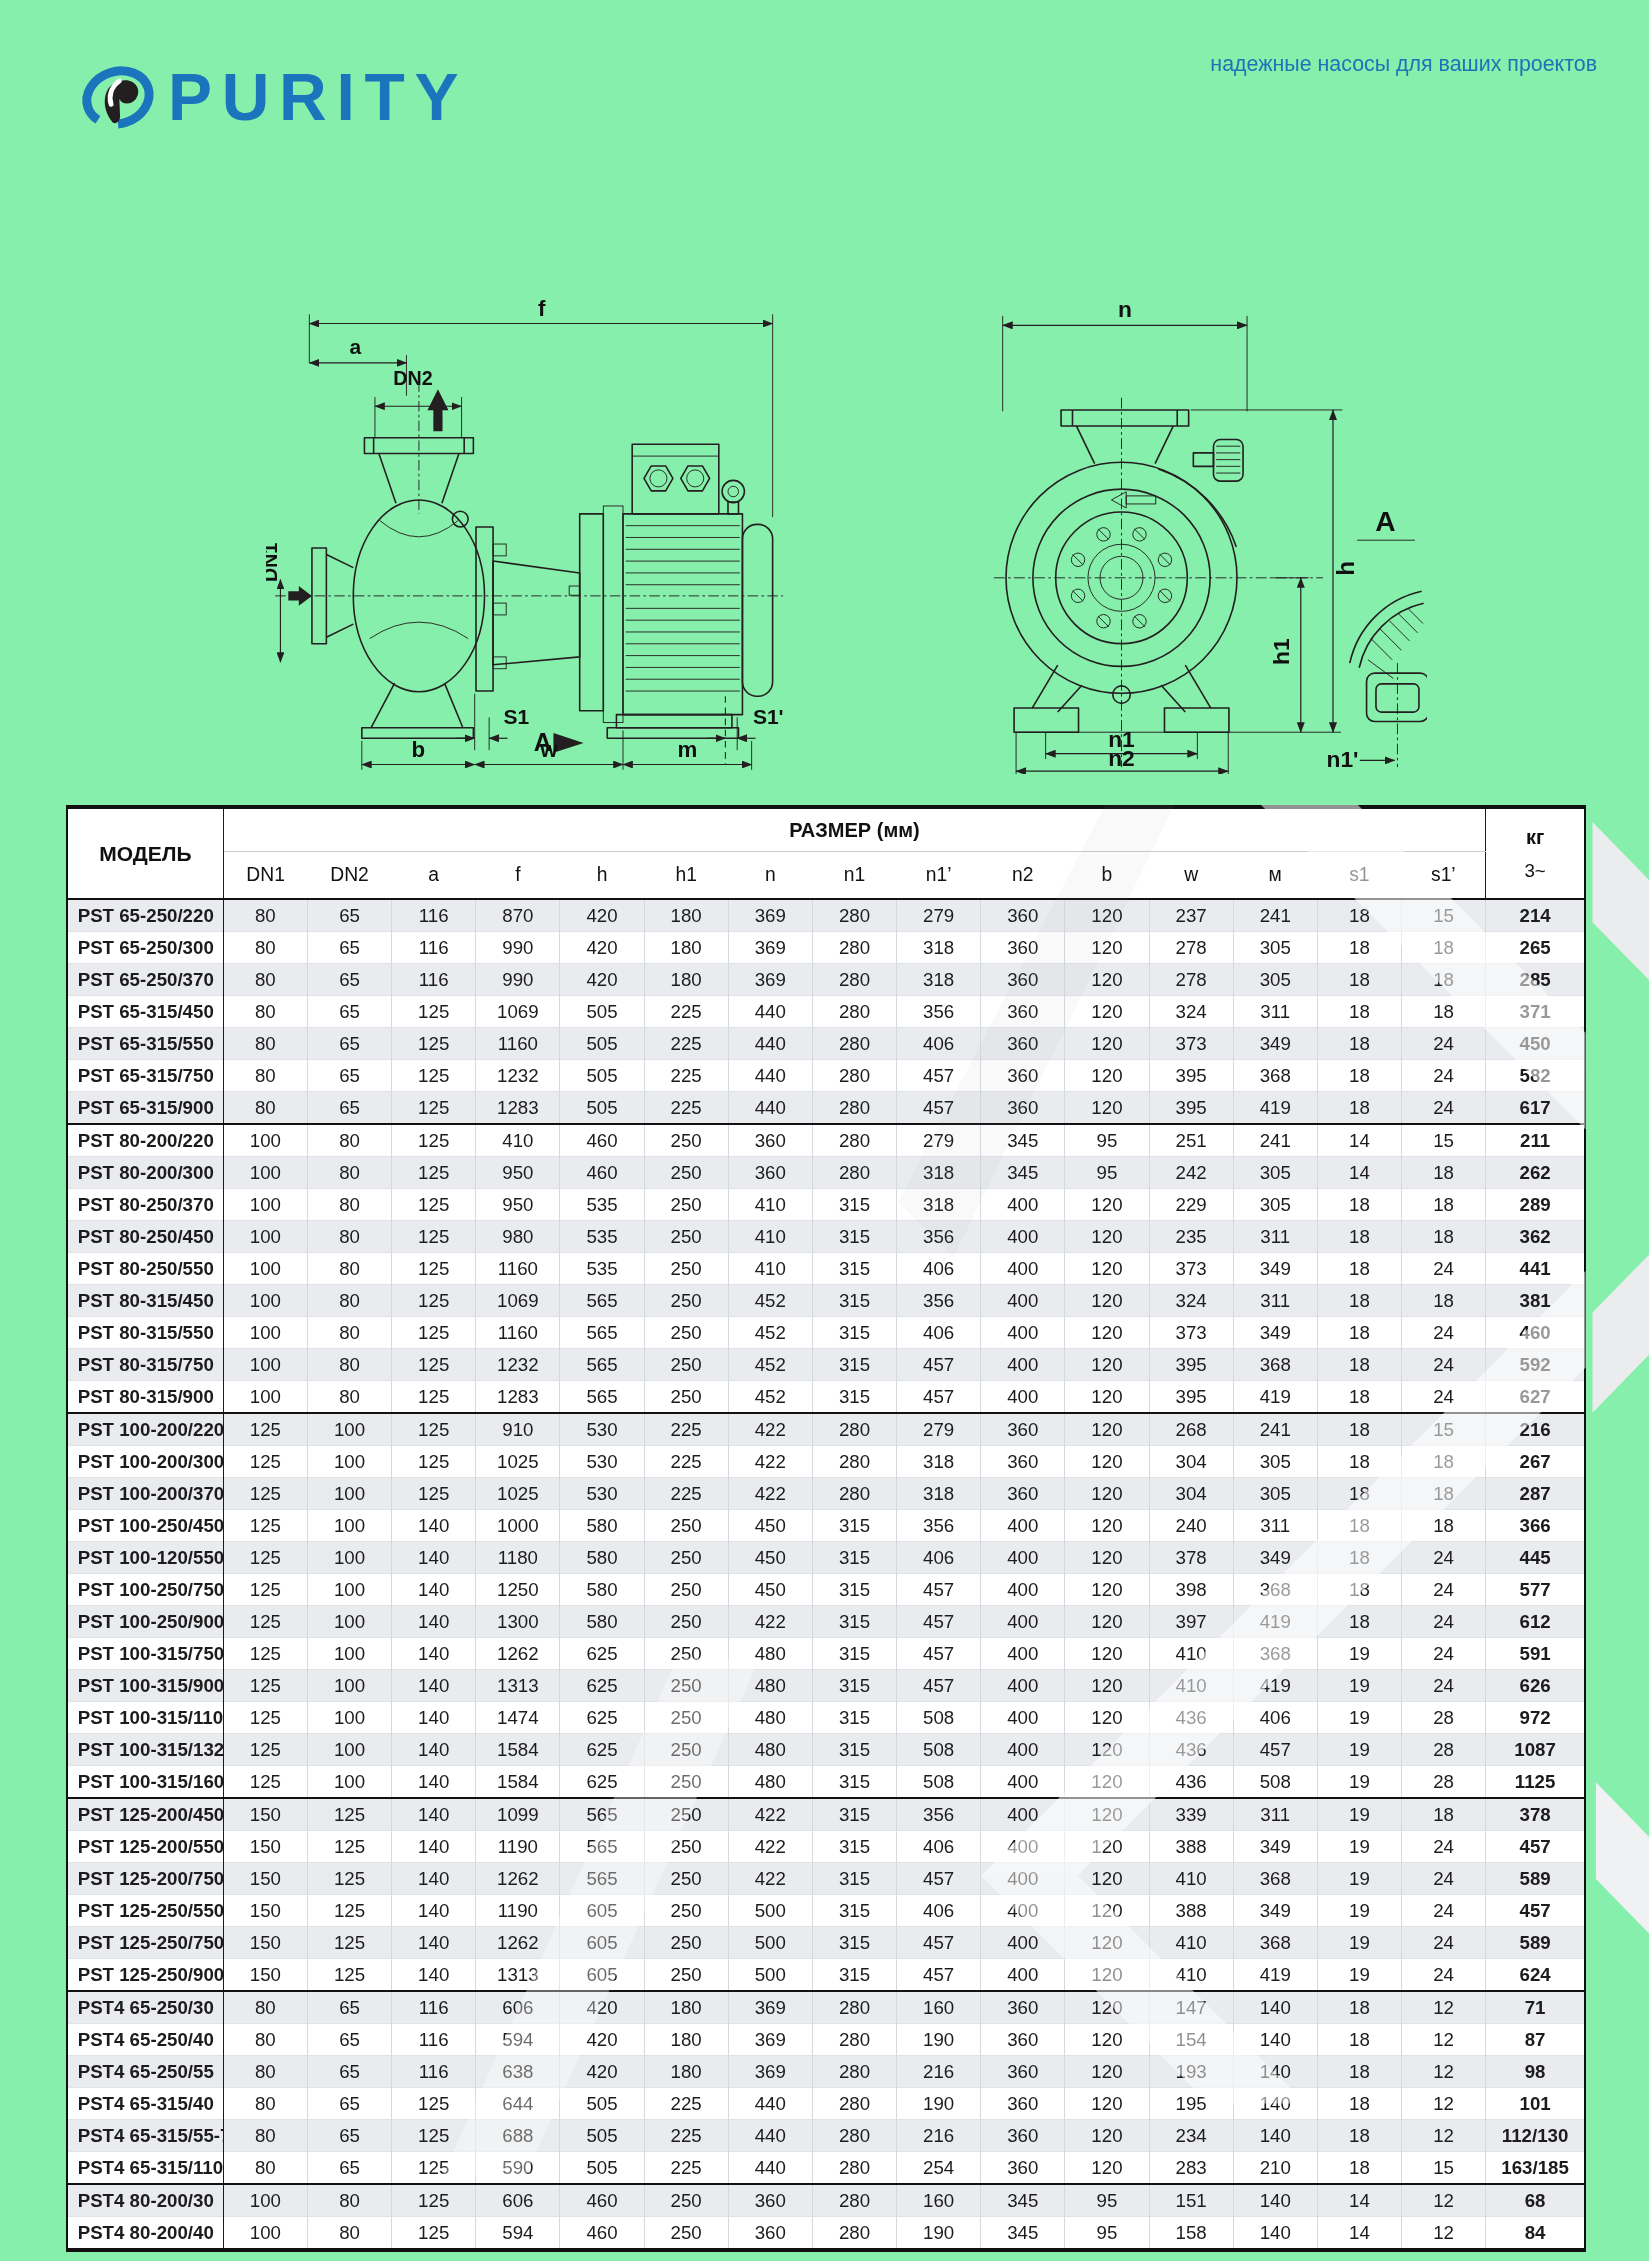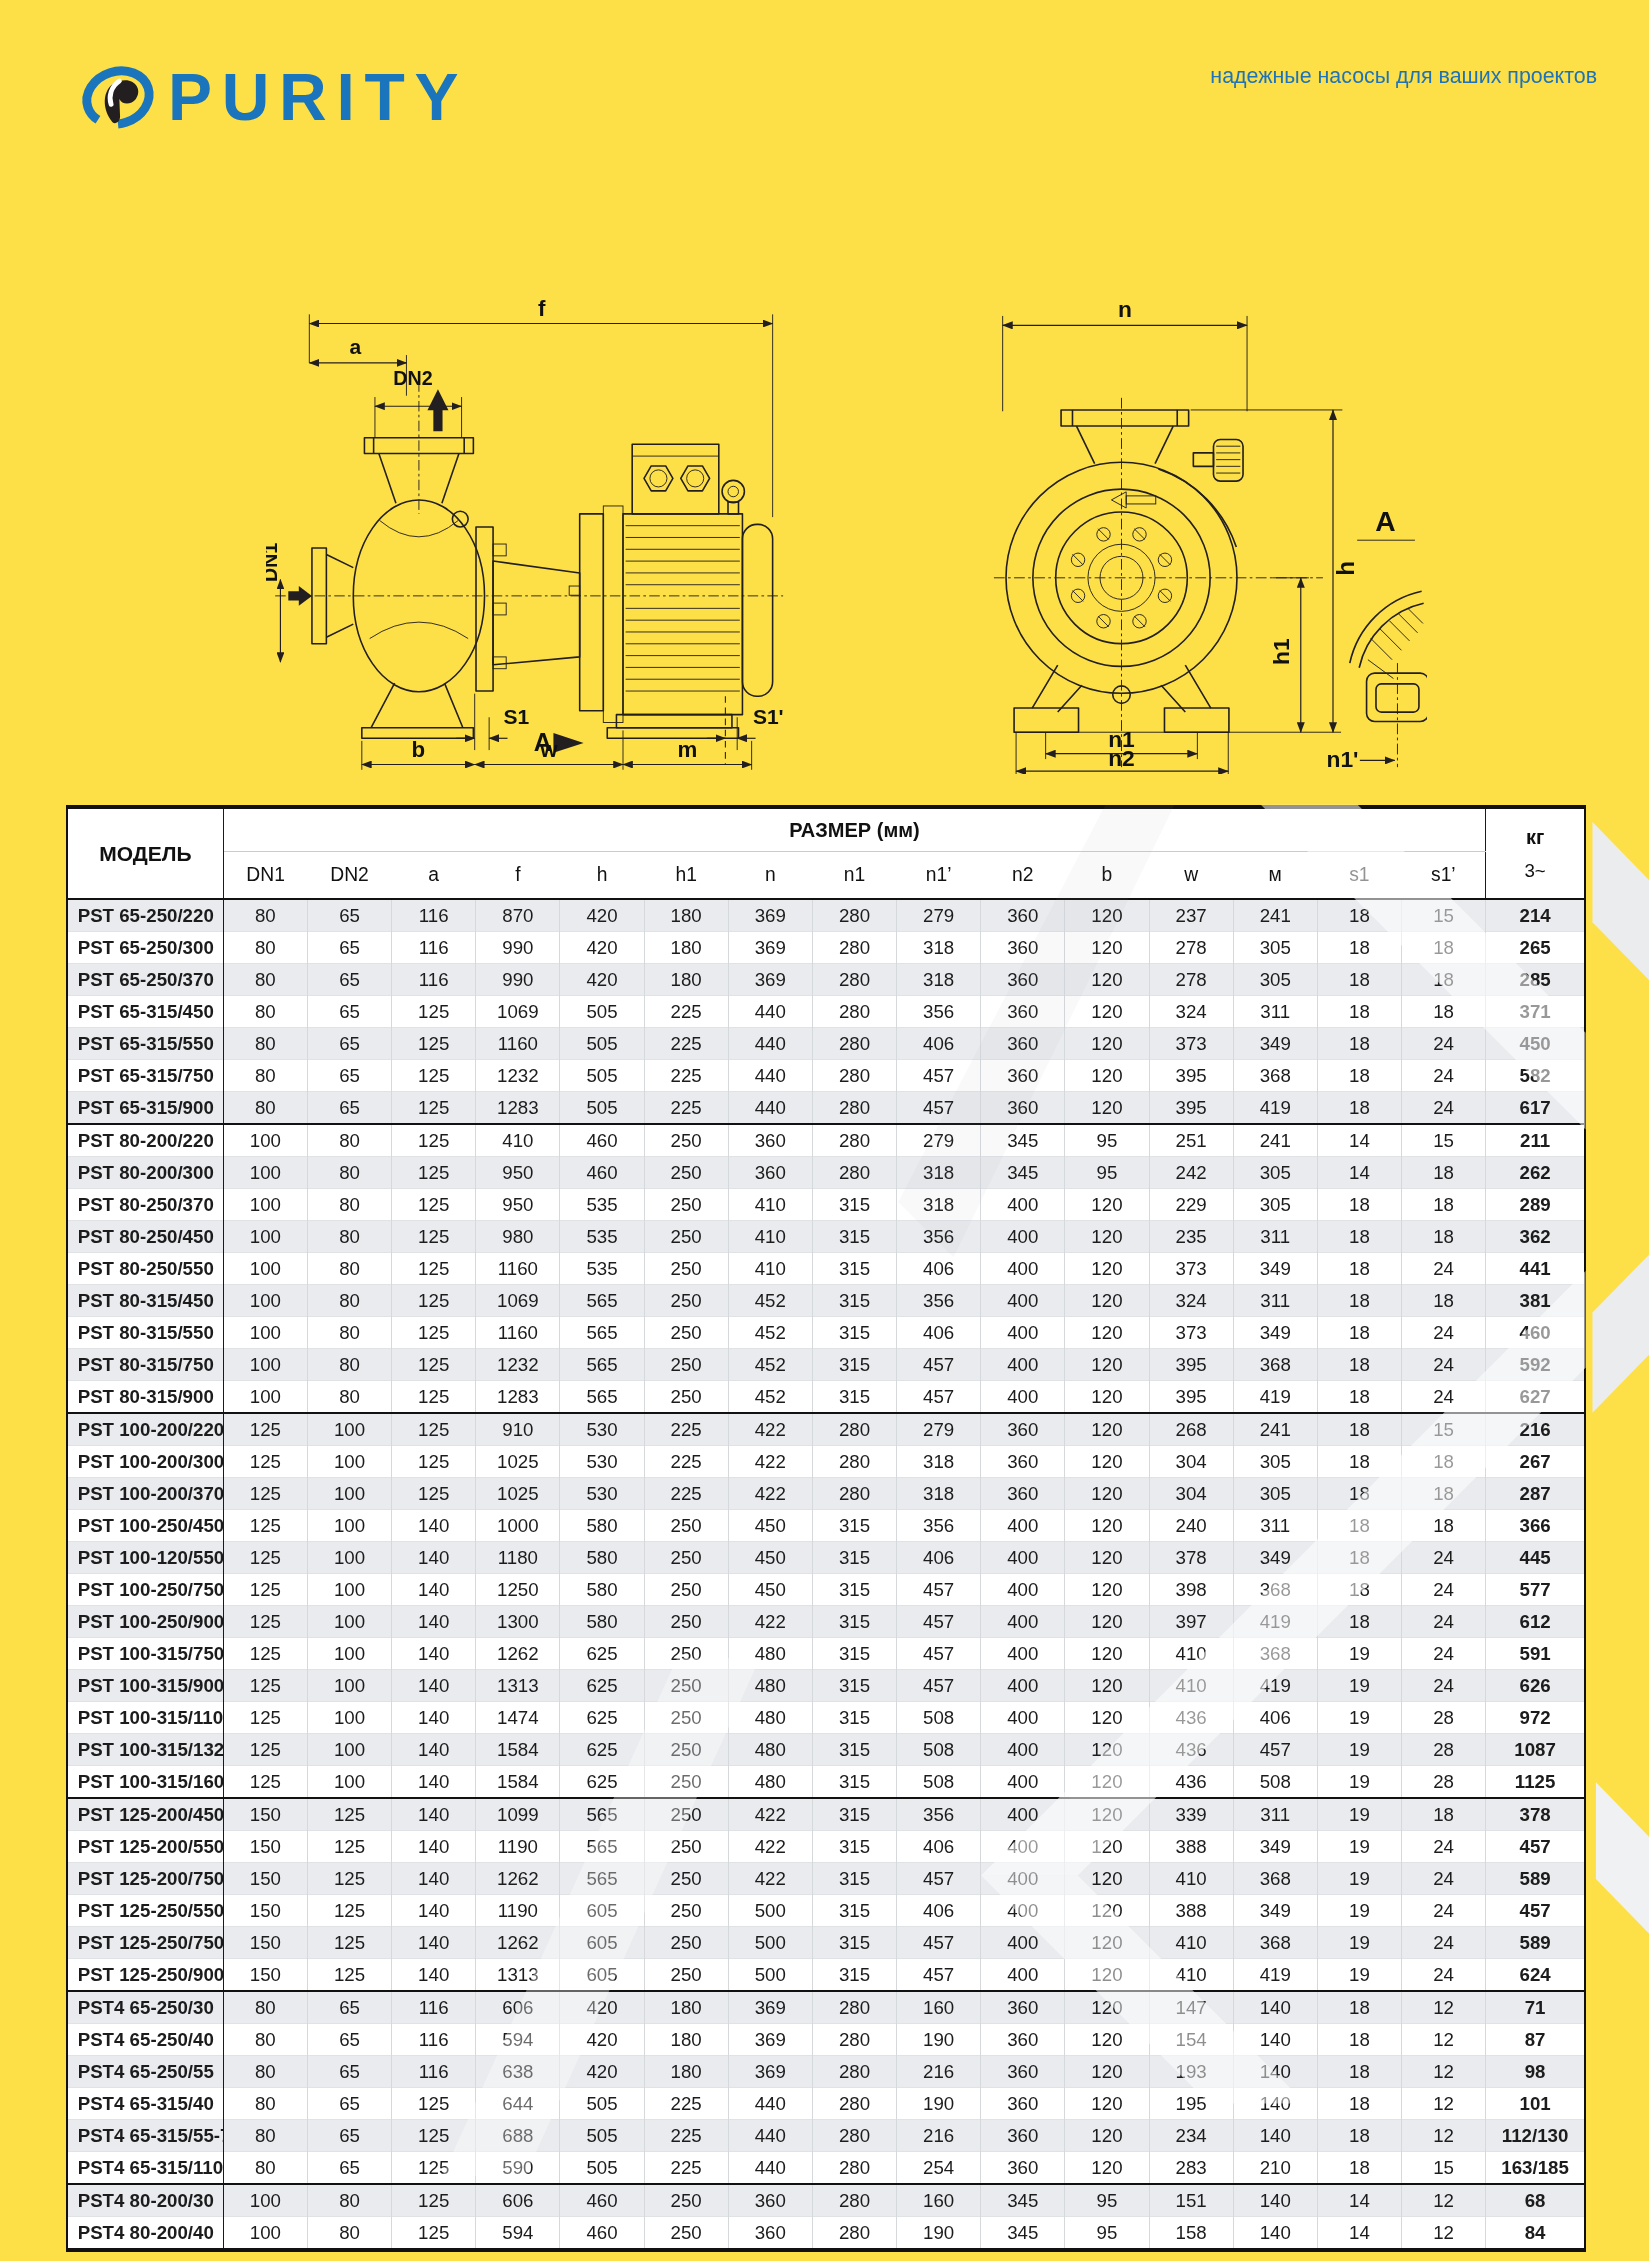--- a/index.html
+++ b/index.html
@@ -1,22 +1,22 @@
 <!DOCTYPE html>
 <html style="font-size:11px"><head>
 <meta charset="utf-8">
 <style>
   html,body{margin:0;padding:0;background:#fff;}
-  .page{position:relative;width:1650px;height:2261px;background:#fde047;overflow:hidden;
+  .page{position:relative;width:1650px;height:2261px;background:#86efac;overflow:hidden;
         font-family:"Liberation Sans",sans-serif;color:#111;}
   
   .logo{position:absolute;left:75px;top:59px;display:flex;align-items:center;}
   .logo-icon{width:86px;height:77px;margin-right:7px;}
   .logo-text{color:#1b75bc;font-weight:800;font-size:66px;letter-spacing:9.7px;line-height:77px;}
-  .tagline{position:absolute;top:64px;right:53px;font-size:21.4px;color:#1e73b8;}
+  .tagline{position:absolute;top:52px;right:53px;font-size:21.4px;color:#1e73b8;}
   
   .drawing{position:absolute;}
   #dwg-left{left:266px;top:297px;}
   #dwg-right{left:957px;top:297px;}
   svg .ln{stroke:#231f20;stroke-width:2.4;fill:none;stroke-linejoin:round;}
   svg .thin{stroke:#231f20;stroke-width:1.4;fill:none;}
   svg .dim{stroke:#231f20;stroke-width:1.8;fill:none;}
   svg .cl{stroke:#231f20;stroke-width:1.4;fill:none;stroke-dasharray:16 5 4 5;}
   svg .dash{stroke:#231f20;stroke-width:1.6;fill:none;stroke-dasharray:10 7;}
   svg text{font-family:"Liberation Sans",sans-serif;font-weight:bold;fill:#111;}

